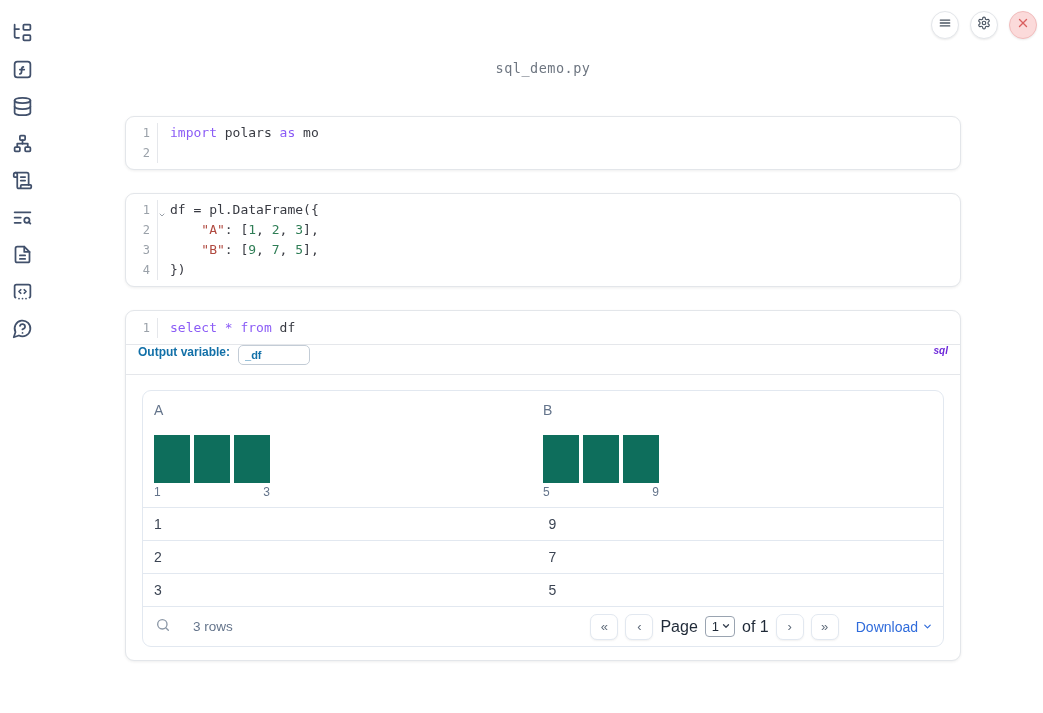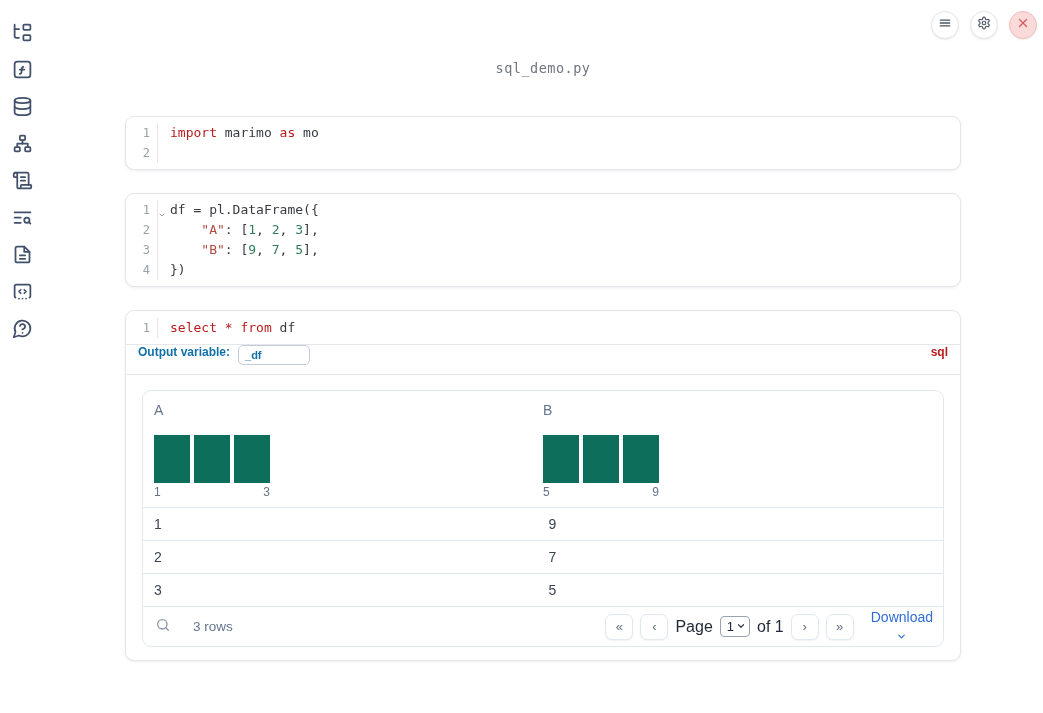--- a/index.html
+++ b/index.html
@@ -23,50 +23,50 @@
 
   .cell { margin-top:23px; background:#fff; border:1px solid #e3e6ea; border-radius:9px; box-shadow:0 1px 3px rgba(0,0,0,.07); overflow:hidden; }
   .cell.first { margin-top:40px; }
 
   .code-area { padding:6px 0; }
   .code-line { display:flex; font-family:"DejaVu Sans Mono","Liberation Mono",monospace; font-size:13px; line-height:20px; color:#383a42; }
   .gutter { width:32px; flex:0 0 32px; text-align:right; padding-right:7px; color:#9aa1a9; border-right:1px solid #e5e7eb; font-size:12px; position:relative; }
   .gutter .fold { position:absolute; right:-9px; top:5px; color:#9aa1a9; }
   .code-text { padding-left:12px; white-space:pre; }
   .code-text span { white-space:pre; }
-  .tok-kw { color:#b91c1c; }
+  .tok-kw { color:#8b5cf6; }
   .tok-str { color:#b0493f; }
   .tok-num { color:#2e7d55; }
 
   
   .outvar-bar { display:flex; height:30px; border-top:1px solid #e5e7eb; padding:0 12px; gap:8px; }
   .outvar-label { font-size:12px; font-weight:bold; color:#1270a8; }
   .outvar-input { width:72px; height:20px; border:1px solid #c3ccd6; border-radius:5px; font-family:Liberation Sans, sans-serif; font-size:11px; font-weight:bold; color:#1270a8; padding:0 6px; background:#fff; }
-  .lang-badge { margin-left:auto; font-size:12px; font-weight:bold; color:#b91c1c; }
+  .lang-badge { margin-left:auto; font-size:10px; font-weight:bold; color:#6d28d9;font-style:italic; }
 
   .output-area { border-top:1px solid #e5e7eb; padding:15px 16px 13px 16px; }
 
   
   .tbl { border:1px solid #e2e8f0; border-radius:9px; overflow:hidden; background:#fff; }
   .tbl-header { display:grid; grid-template-columns:1fr 1fr; padding:11px 11px 8px 11px; }
   .col-label { font-size:14px; color:#64748b; }
   .hist { margin-top:17px; }
   .bars { display:flex; gap:4px; height:48px; align-items:flex-end; }
   .bar { width:36px; height:48px; background:#0e6e5c; }
   .hist-labels { width:116px; display:flex; justify-content:space-between; margin-top:2px; font-size:12px; color:#64748b; }
   .tbl-row { display:grid; grid-template-columns:1fr 1fr; height:33px; align-items:center; border-top:1px solid #e2e8f0; font-size:14px; color:#3b4453; padding-left:11px; }
   .tbl-footer { height:40px; border-top:1px solid #e2e8f0; display:flex; align-items:center; padding:0 10px; }
   .rows-count { display:flex; align-items:center; gap:22px; color:#64748b; font-size:13.5px; padding-left:2px; }
   .rows-count svg { width:16px; height:16px; color:#8b97a6; }
   .pager { margin-left:auto; display:flex; align-items:center; gap:7px; }
   .pg-btn { width:28px; height:26px; background:#fff; border:1px solid #e2e8f0; border-radius:7px; box-shadow:0 1px 2px rgba(0,0,0,.06); color:#5b6troke5; color:#5f6b7a; font-size:13px; display:flex; align-items:center; justify-content:center; cursor:pointer; }
   .pg-text { font-size:16px; color:#1f2937; }
   .pg-select { display:flex; align-items:center; gap:2px; border:1px solid #9aa4b1; border-radius:4px; height:21px; padding:0 3px 0 6px; font-size:13px; color:#1f2937; background:#fff; cursor:pointer; }
   .pg-select svg { width:10px; height:10px; color:#374151; }
-  .download { margin-left:10px; display:flex; align-items:center; gap:4px; color:#2f6bdb; font-size:14px; cursor:pointer;flex-direction:column; }
+  .download { margin-left:10px; display:flex; align-items:center; gap:4px; color:#2f6bdb; font-size:14px; cursor:pointer; }
   .download svg { width:11px; height:11px; }
 </style>
 </head>
 <body>
 
 <div class="app">
 
   <div class="sidebar">
     <div class="side-btn">
       <span><svg viewBox="0 0 24 24" fill="none" stroke="currentColor" stroke-width="2" stroke-linecap="round" stroke-linejoin="round">
@@ -166,21 +166,21 @@
     </div>
   </div>
 
   <div class="main">
     <div class="nb-title">sql_demo.py</div>
 
     <div class="cell first">
       <div class="code-area">
         <div class="code-line">
           <div class="gutter">1</div>
-          <div class="code-text"><span class="tok-kw">import</span><span> marimo </span><span class="tok-kw">as</span><span> mo</span></div>
+          <div class="code-text"><span class="tok-kw">import</span><span> polars </span><span class="tok-kw">as</span><span> mo</span></div>
         </div>
         <div class="code-line">
           <div class="gutter">2</div>
         </div>
       </div>
     </div>
 
     <div class="cell">
       <div class="code-area">
         <div class="code-line">

